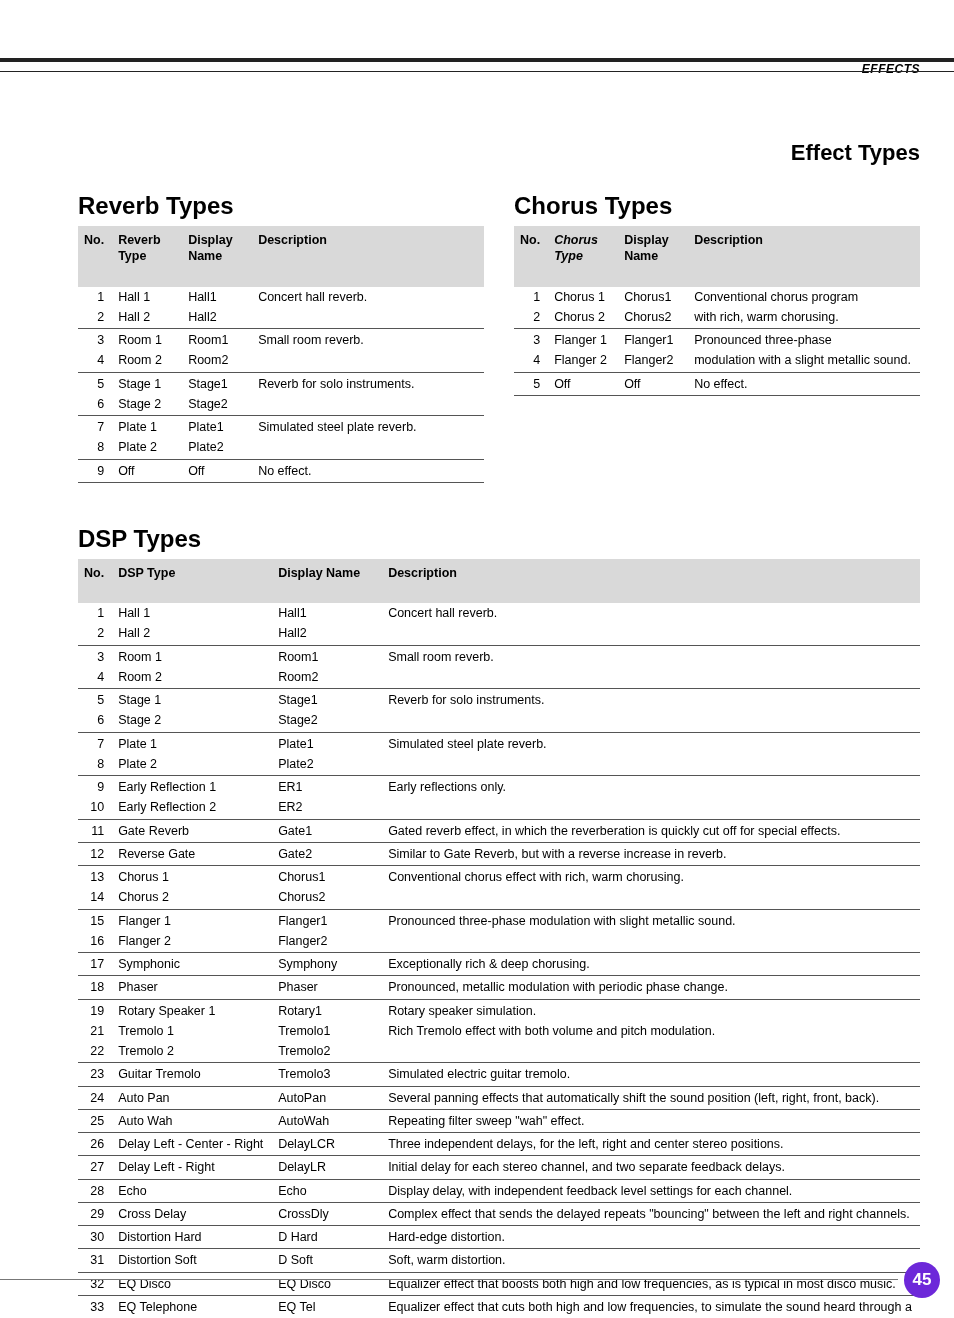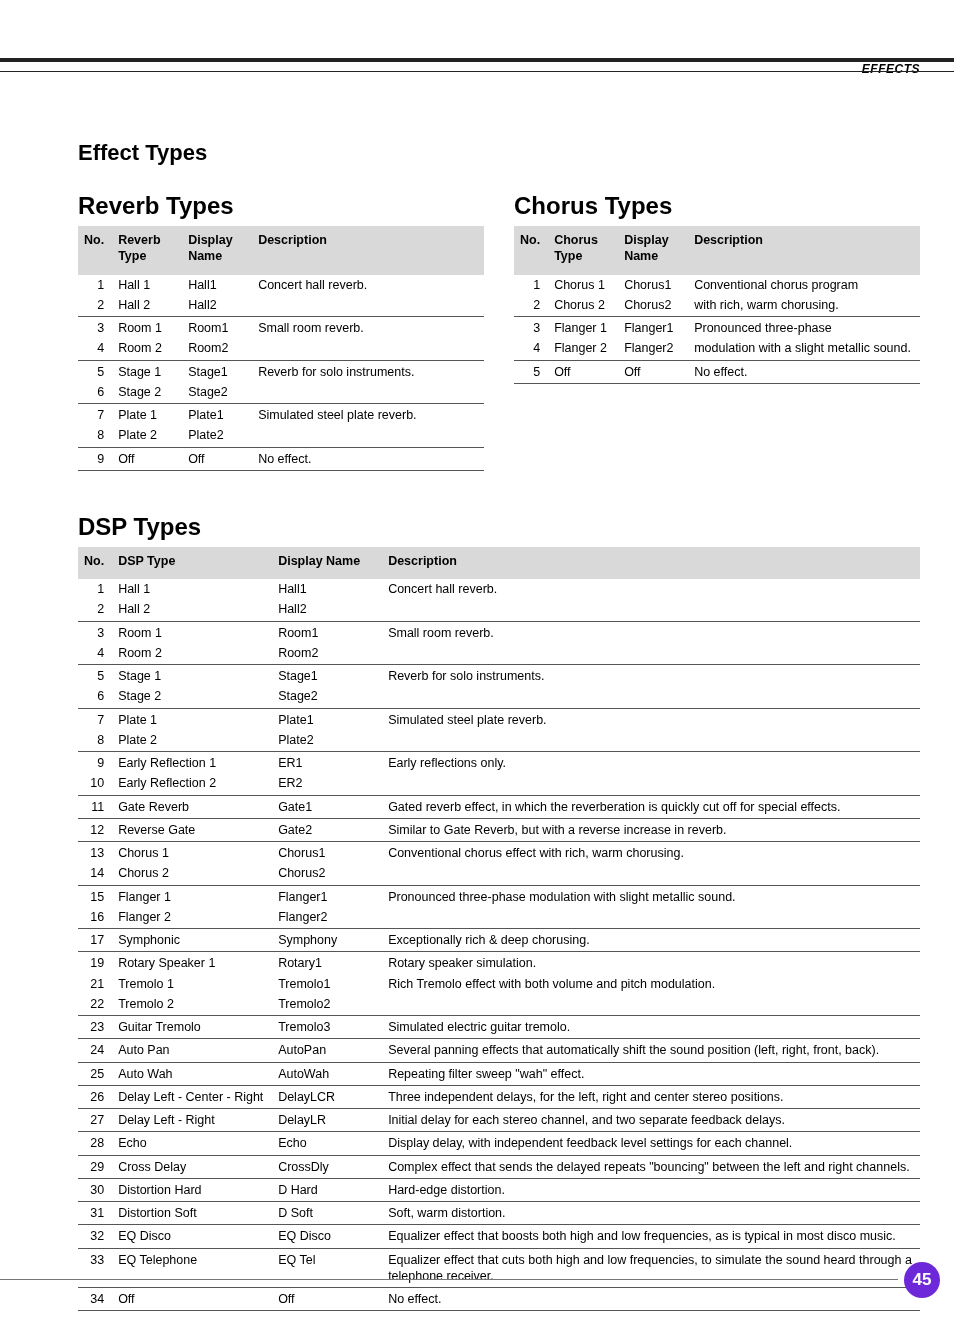--- a/index.html
+++ b/index.html
@@ -21,20 +21,21 @@
   .page-body {
     position: absolute;
     top: 140px;
     left: 78px;
     right: 34px;
   }
   h1.section-title {
     font-size: 22px;
     font-weight: bold;
     margin-bottom: 26px;
+    text-align: right;
   }
   h2.sub-title {
     font-size: 24px;
     font-weight: bold;
     margin-bottom: 6px;
   }
   .two-col {
     display: flex;
     gap: 30px;
     align-items: flex-start;
@@ -43,37 +44,37 @@
   table {
     border-collapse: collapse;
     width: 100%;
     font-size: 12.5px;
     line-height: 1.3;
   }
   thead th {
     background: #d9d9d9;
     text-align: left;
     font-weight: bold;
-    padding: 6px 6px 10px 6px;
+    padding: 6px 6px 22px 6px;
     vertical-align: top;
   }
   thead th:first-child { width: 30px; text-align: right; padding-right: 8px;}
   tbody td {
     padding: 2px 6px;
     vertical-align: top;
   }
   tbody td.num { text-align: right; padding-right: 8px; width:30px;}
   tbody tr.sep td { border-bottom: 1px solid #555; padding-bottom: 3px;}
   tbody tr.sep + tr td { padding-top: 3px; }
   .dsp-block { margin-top: 42px; }
   .dsp-block table thead th:nth-child(2){ width: 160px;}
   .dsp-block table thead th:nth-child(3){ width: 110px;}
   .reverb-block table thead th:nth-child(2){ width: 70px;}
   .reverb-block table thead th:nth-child(3){ width: 70px;}
-  .chorus-block table thead th:nth-child(2){ width: 70px;}
+  .chorus-block table thead th:nth-child(2){ width: 70px; font-style: italic;}
   .chorus-block table thead th:nth-child(3){ width: 70px;}
   .page-num-badge {
     position: absolute;
     right: 14px;
     bottom: 20px;
     width: 36px; height: 36px;
     background: #6d28d9;
     border-radius: 50%;
     color: #fff;
     font-weight: bold;
@@ -319,20 +320,26 @@
             <td>Flanger 2</td>
             <td>Flanger2</td>
             <td></td>
           </tr>
           <tr class="sep">
             <td class="num">17</td>
             <td>Symphonic</td>
             <td>Symphony</td>
             <td>Exceptionally rich &amp; deep chorusing.</td>
           </tr>
+          <tr class="sep">
+            <td class="num">18</td>
+            <td>Phaser</td>
+            <td>Phaser</td>
+            <td>Pronounced, metallic modulation with periodic phase change.</td>
+          </tr>
           <tr>
             <td class="num">19</td>
             <td>Rotary Speaker 1</td>
             <td>Rotary1</td>
             <td>Rotary speaker simulation.</td>
           </tr>
           <tr>
             <td class="num">21</td>
             <td>Tremolo 1</td>
             <td>Tremolo1</td>

